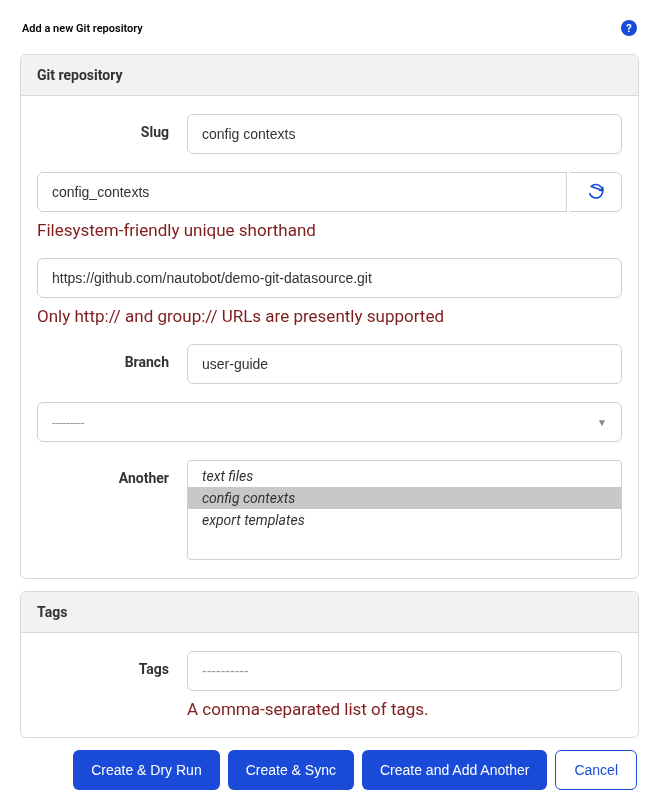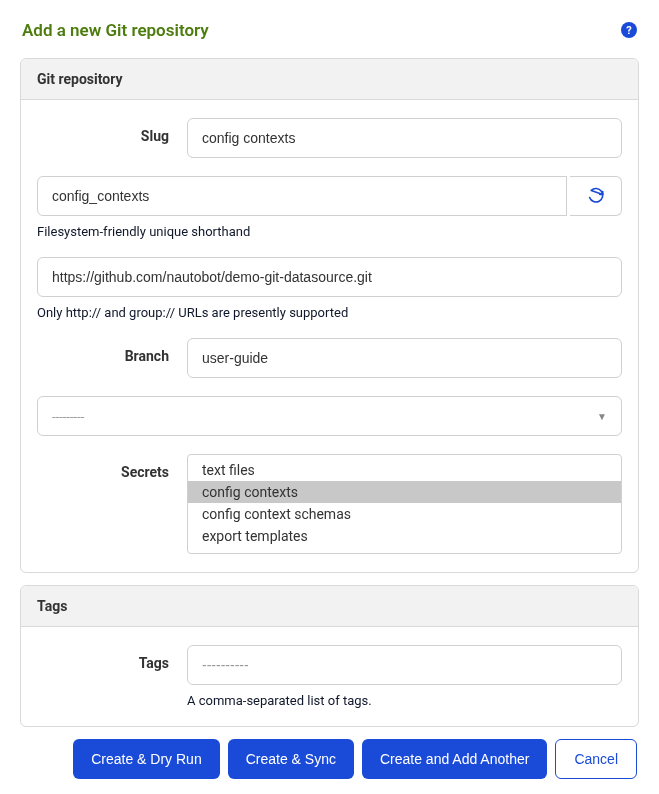--- a/index.html
+++ b/index.html
@@ -12,23 +12,23 @@
     width: 659px;
   }
   .header-row {
     display: flex;
     align-items: center;
     justify-content: space-between;
     margin-bottom: 18px;
     padding: 0 2px;
   }
   .page-title {
-    font-size: 17px;
+    font-size: 11px;
     font-weight: 600;
-    color: #4d7c0f;
+    color: #000000;
     text-align: right;
   }
   .help-icon {
     width: 16px;
     height: 16px;
     border-radius: 50%;
     background: #1a4bd8;
     color: #fff;
     font-size: 11px;
     font-weight: bold;
@@ -102,22 +102,22 @@
     border-top-right-radius: 6px;
     border-bottom-right-radius: 6px;
     background: #fff;
     display: flex;
     align-items: center;
     justify-content: center;
     cursor: pointer;
     color: #1a4bd8;
   }
   .help-text {
-    font-size: 13px;
-    color: #0f172a;
+    font-size: 17px;
+    color: #7f1d1d;
     margin-top: 8px;
   }
   .select-wrap {
     position: relative;
     width: 100%;
     height: 40px;
     border: 1px solid #d0d0d0;
     border-radius: 6px;
     background: #fff;
     display: flex;
@@ -136,20 +136,21 @@
   }
   .listbox {
     width: 100%;
     height: 100px;
     border: 1px solid #d0d0d0;
     border-radius: 4px;
     overflow-y: scroll;
     background: #fff;
     padding: 4px 0;
     position: relative;
+    font-style: italic;
   }
   .listbox-option {
     padding: 3px 14px;
     font-size: 14px;
     color: #333;
     cursor: pointer;
   }
   .listbox-option.selected {
     background: #c8c8c8;
   }
@@ -238,26 +239,25 @@
     <div class="form-row">
       <div class="form-control-wrap">
         <div class="select-wrap">
           <span class="select-text">---------</span>
           <span class="select-caret">▼</span>
         </div>
       </div>
     </div>
 
     <div class="form-row">
-      <div class="form-label">Secrets</div>
+      <div class="form-label">Another</div>
       <div class="form-control-wrap">
         <div class="listbox" id="provides-listbox">
             <div class="listbox-option">text files</div>
             <div class="listbox-option selected">config contexts</div>
-            <div class="listbox-option">config context schemas</div>
             <div class="listbox-option">export templates</div>
           </div>
       </div>
     </div>
 
   </div>
 </div>
 
 <div class="panel">
   <div class="panel-header">Tags</div>

